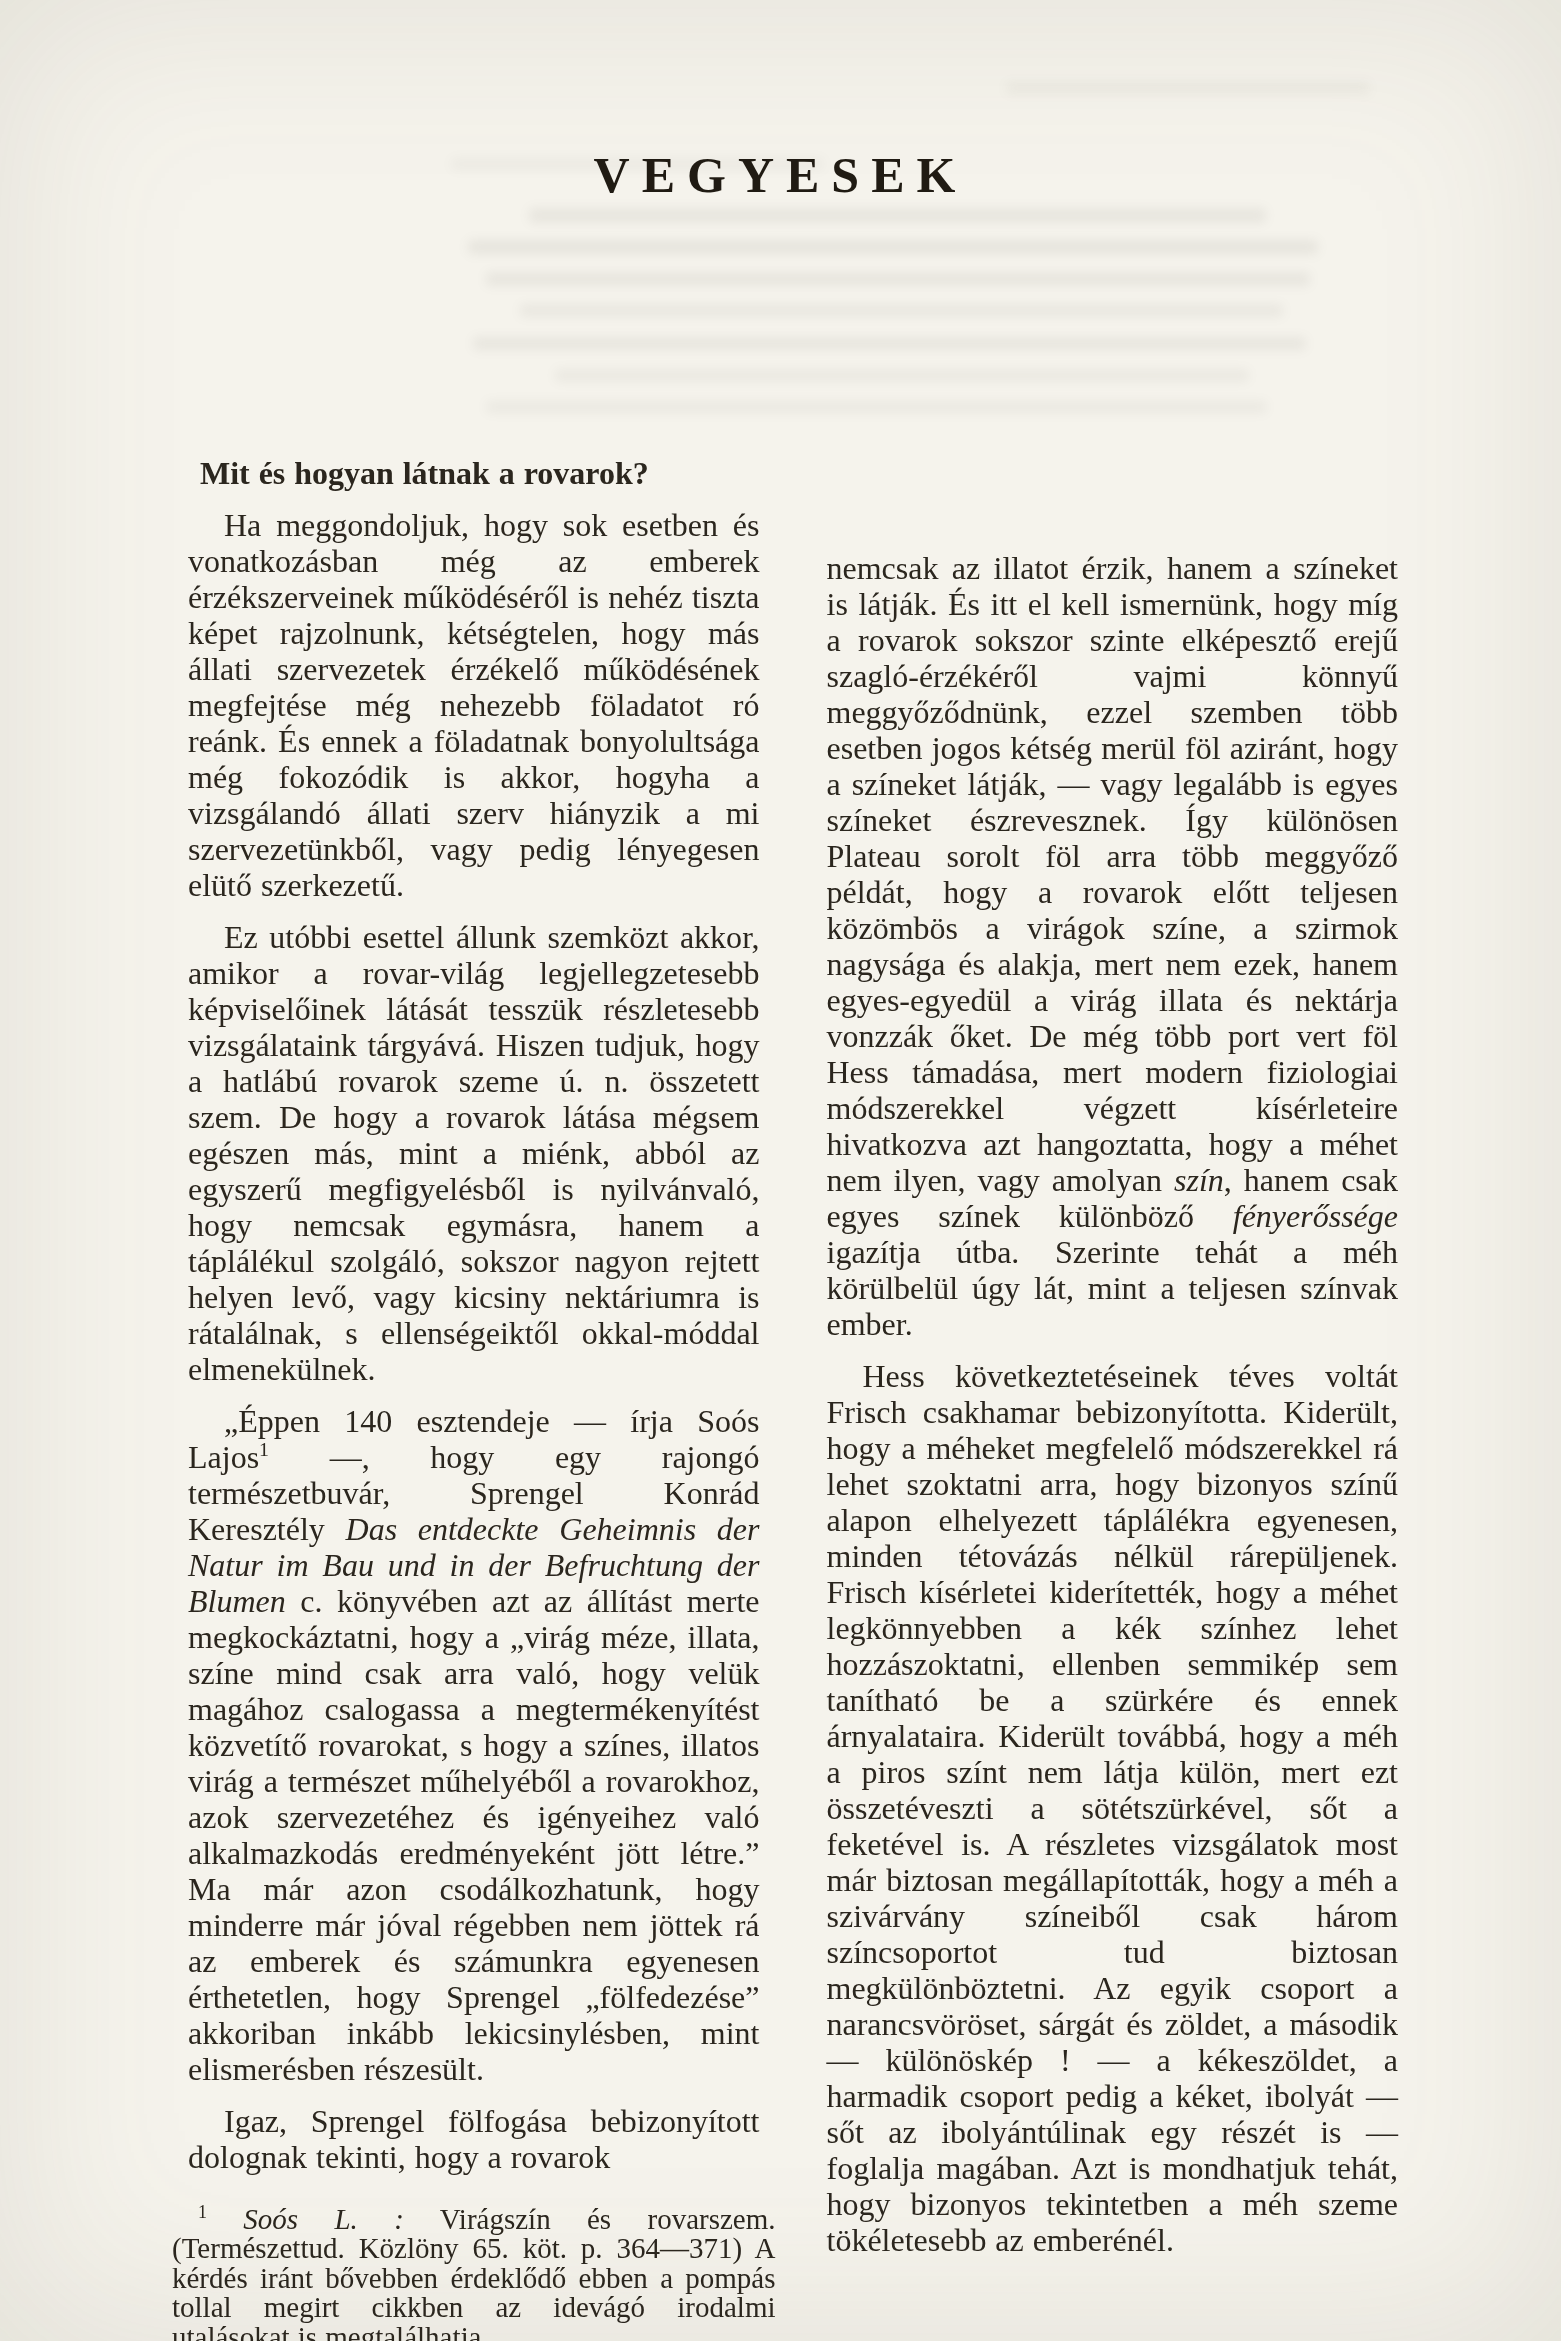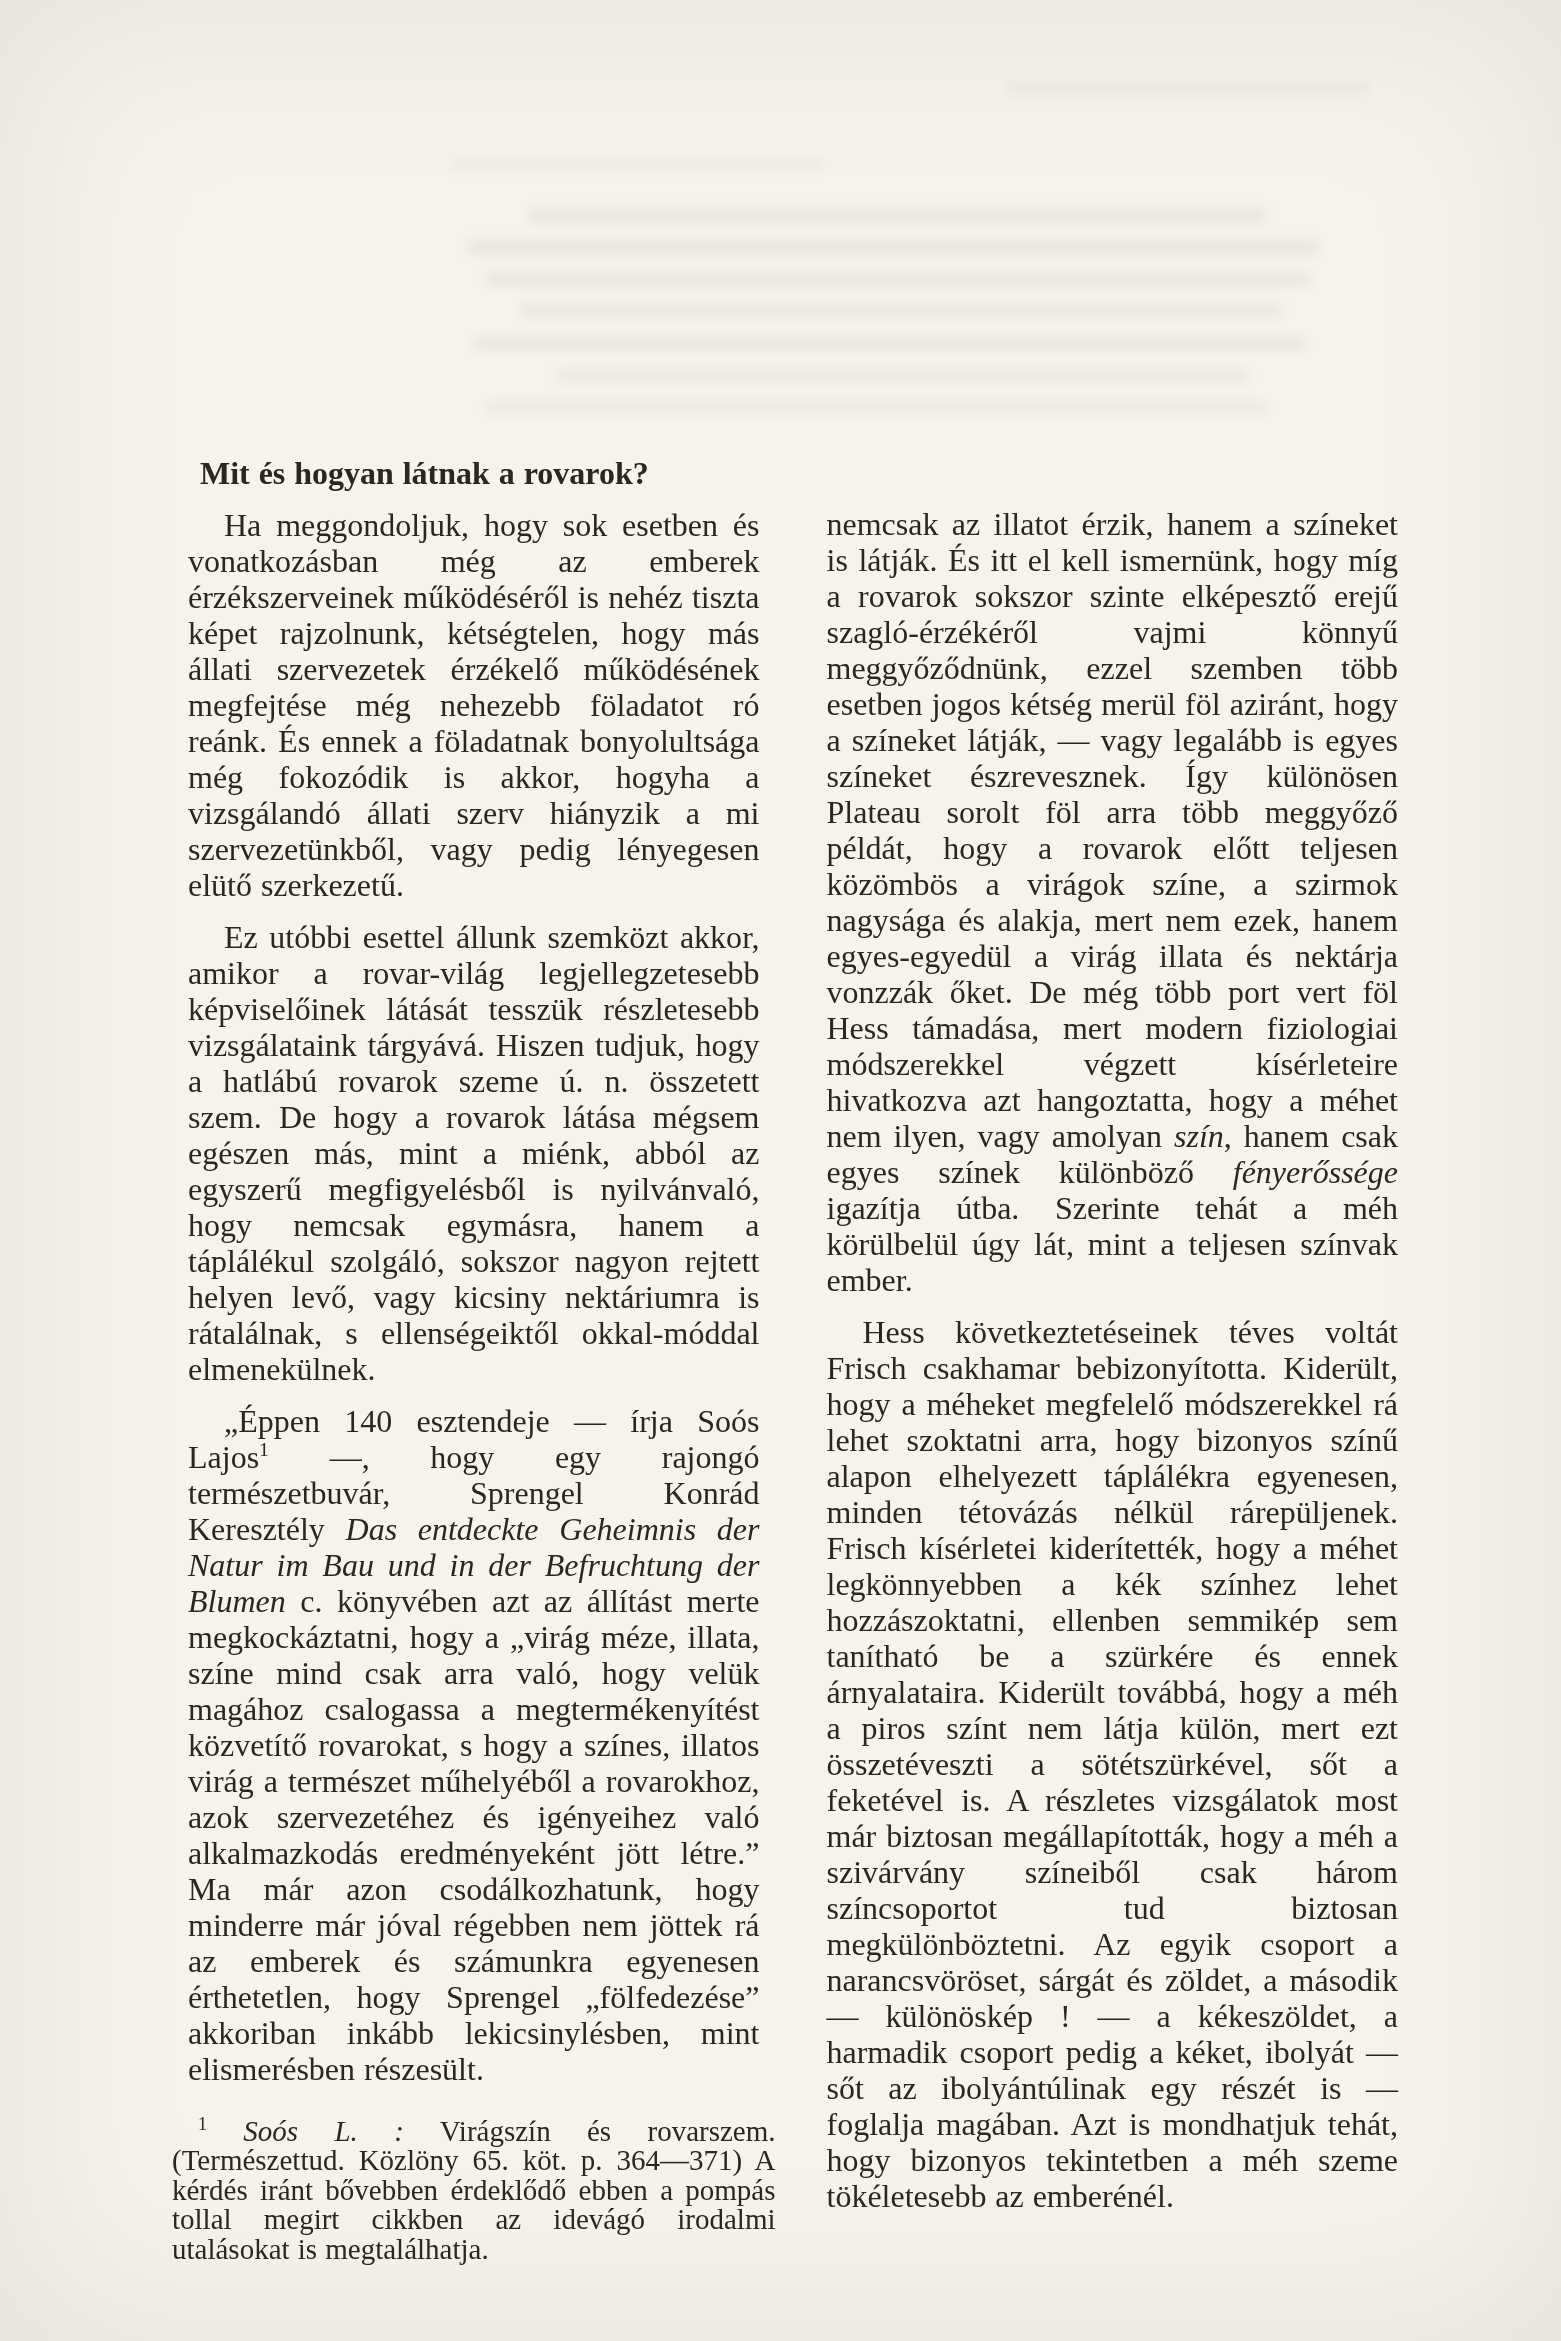--- a/index.html
+++ b/index.html
@@ -91,32 +91,34 @@
   <div class="bleed b1"></div>
   <div class="bleed b2"></div>
   <div class="bleed b3"></div>
   <div class="bleed b4"></div>
   <div class="bleed b5"></div>
   <div class="bleed b6"></div>
   <div class="bleed b7"></div>
   <div class="bleed b8"></div>
   <div class="bleed b9"></div>
 
+  <h1 class="title">VEGYESEK</h1>
 
   <div class="columns">
 
     <div class="col">
       <h2 class="heading">Mit és hogyan látnak a rovarok?</h2>
 
       <p class="para indent">Ha meggondoljuk, hogy sok esetben és vonatkozásban még az emberek érzékszerveinek működéséről is nehéz tiszta képet rajzolnunk, kétségtelen, hogy más állati szervezetek érzékelő működésének megfejtése még nehezebb föladatot ró reánk. És ennek a föladatnak bonyolultsága még fokozódik is akkor, hogyha a vizsgálandó állati szerv hiányzik a mi szervezetünkből, vagy pedig lényegesen elütő szerkezetű.</p>
 
       <p class="para indent">Ez utóbbi esettel állunk szemközt akkor, amikor a rovar-világ legjellegzetesebb képviselőinek látását tesszük részletesebb vizsgálataink tárgyává. Hiszen tudjuk, hogy a hatlábú rovarok szeme ú. n. összetett szem. De hogy a rovarok látása mégsem egészen más, mint a miénk, abból az egyszerű megfigyelésből is nyilvánvaló, hogy nemcsak egymásra, hanem a táplálékul szolgáló, sokszor nagyon rejtett helyen levő, vagy kicsiny nektáriumra is rátalálnak, s ellenségeiktől okkal-móddal elmenekülnek.</p>
 
       <p class="para indent"><span>„Éppen 140 esztendeje — írja Soós Lajos</span><sup class="fnref">1</sup><span> —, hogy egy rajongó természetbuvár, Sprengel Konrád Keresztély </span><em>Das entdeckte Geheimnis der Natur im Bau und in der Befruchtung der Blumen</em><span> c. könyvében azt az állítást merte megkockáztatni, hogy a „virág méze, illata, színe mind csak arra való, hogy velük magához csalogassa a megtermékenyítést közvetítő rovarokat, s hogy a színes, illatos virág a természet műhelyéből a rovarokhoz, azok szervezetéhez és igényeihez való alkalmazkodás eredményeként jött létre.” Ma már azon csodálkozhatunk, hogy minderre már jóval régebben nem jöttek rá az emberek és számunkra egyenesen érthetetlen, hogy Sprengel „fölfedezése” akkoriban inkább lekicsinylésben, mint elismerésben részesült.</span></p>
 
+      <p class="para indent">Igaz, Sprengel fölfogása bebizonyított dolognak tekinti, hogy a rovarok</p>
 
       <div class="footnote">
         <p class="fn-text"><sup class="fnref">1</sup><em> Soós L. :</em><span> Virágszín és rovarszem. (Természettud. Közlöny 65. köt. p. 364—371) A kérdés iránt bővebben érdeklődő ebben a pompás tollal megirt cikkben az idevágó irodalmi utalásokat is megtalálhatja.</span></p>
       </div>
     </div>
 
     <div class="col">
       <p class="para"><span>nemcsak az illatot érzik, hanem a színeket is látják. És itt el kell ismernünk, hogy míg a rovarok sokszor szinte elképesztő erejű szagló-érzékéről vajmi könnyű meggyőződnünk, ezzel szemben több esetben jogos kétség merül föl aziránt, hogy a színeket látják, — vagy legalább is egyes színeket észrevesznek. Így különösen Plateau sorolt föl arra több meggyőző példát, hogy a rovarok előtt teljesen közömbös a virágok színe, a szirmok nagysága és alakja, mert nem ezek, hanem egyes-egyedül a virág illata és nektárja vonzzák őket. De még több port vert föl Hess támadása, mert modern fiziologiai módszerekkel végzett kísérleteire hivatkozva azt hangoztatta, hogy a méhet nem ilyen, vagy amolyan </span><em>szín</em><span>, hanem csak egyes színek különböző </span><em>fényerőssége</em><span> igazítja útba. Szerinte tehát a méh körülbelül úgy lát, mint a teljesen színvak ember.</span></p>
 
       <p class="para indent">Hess következtetéseinek téves voltát Frisch csakhamar bebizonyította. Kiderült, hogy a méheket megfelelő módszerekkel rá lehet szoktatni arra, hogy bizonyos színű alapon elhelyezett táplálékra egyenesen, minden tétovázás nélkül rárepüljenek. Frisch kísérletei kiderítették, hogy a méhet legkönnyebben a kék színhez lehet hozzászoktatni, ellenben semmikép sem tanítható be a szürkére és ennek árnyalataira. Kiderült továbbá, hogy a méh a piros színt nem látja külön, mert ezt összetéveszti a sötétszürkével, sőt a feketével is. A részletes vizsgálatok most már biztosan megállapították, hogy a méh a szivárvány színeiből csak három színcsoportot tud biztosan megkülönböztetni. Az egyik csoport a narancsvöröset, sárgát és zöldet, a második — különöskép ! — a kékeszöldet, a harmadik csoport pedig a kéket, ibolyát — sőt az ibolyántúlinak egy részét is — foglalja magában. Azt is mondhatjuk tehát, hogy bizonyos tekintetben a méh szeme tökéletesebb az emberénél.</p>

